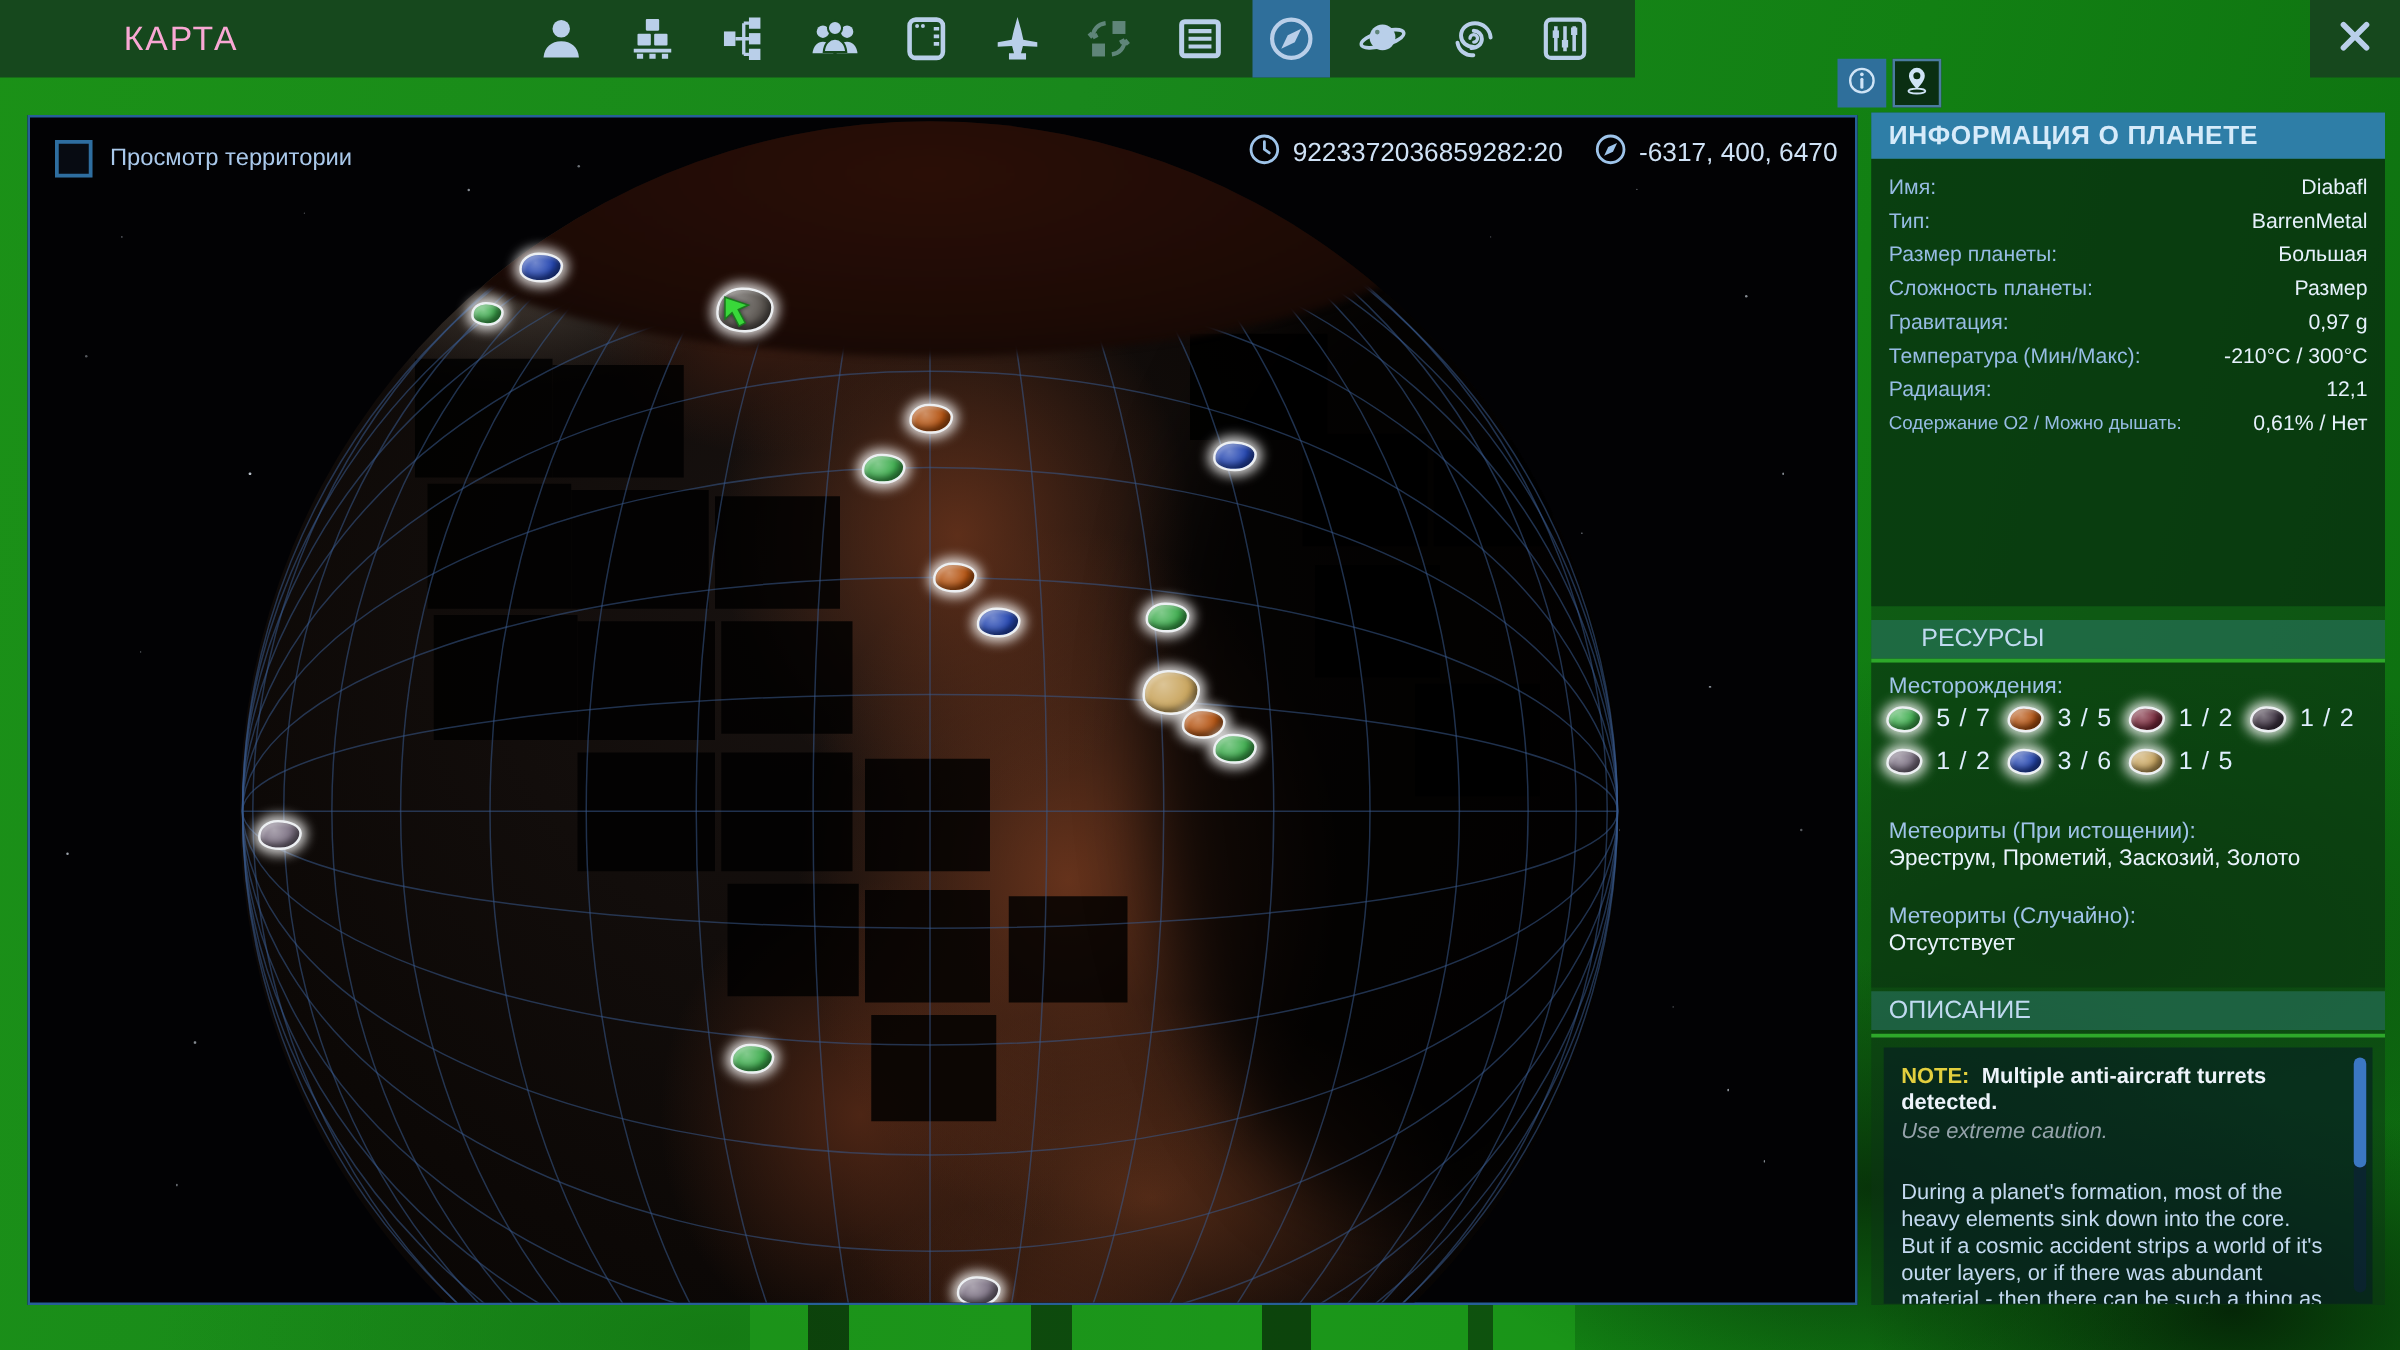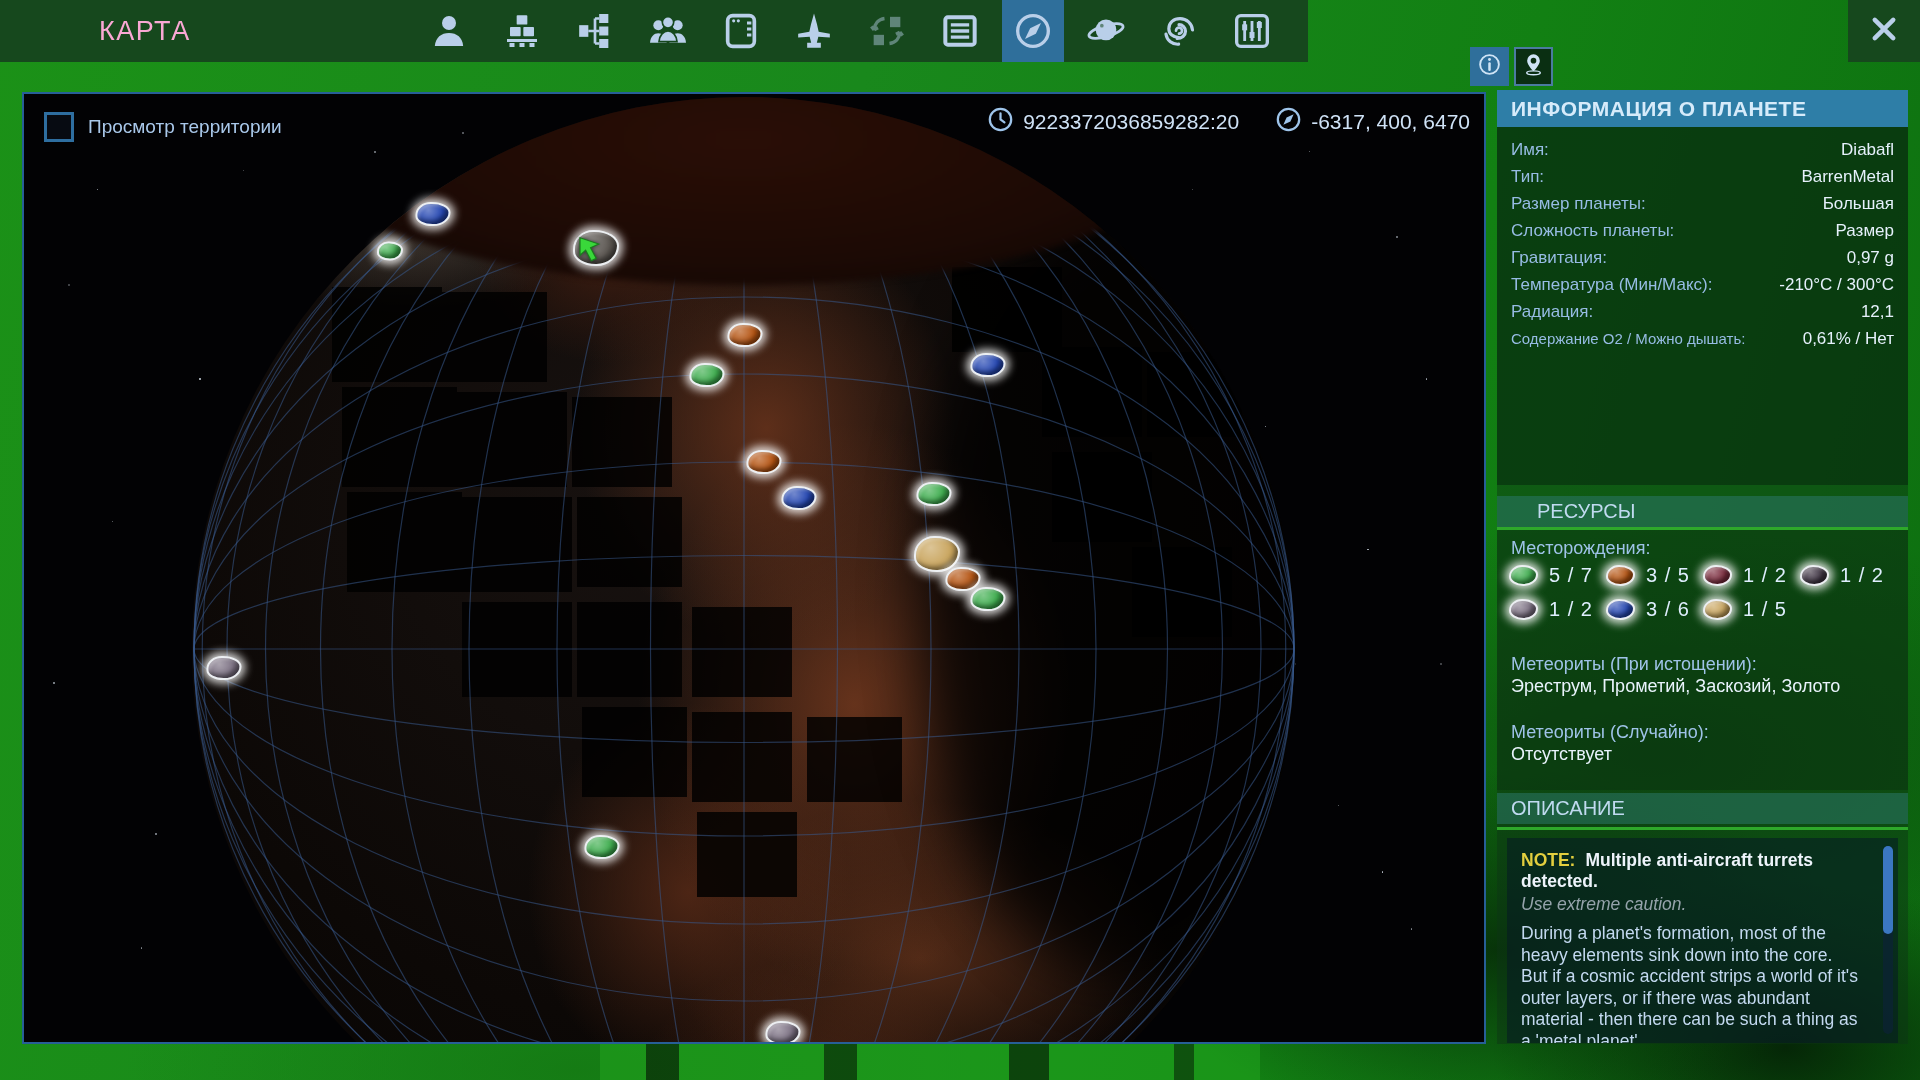--- a/index.html
+++ b/index.html
@@ -50,21 +50,21 @@
   #globe-grid{position:absolute;inset:0;}
   .marker{position:absolute;transform:translate(-50%,-50%);z-index:5;cursor:pointer;}
   .ore-blob{border:2px solid #eceff2;box-shadow:0 0 9px 4px rgba(255,255,255,.8),
       inset -3px -3px 5px rgba(0,0,0,.5), inset 2px 2px 3px rgba(255,255,255,.3);}
   .cursor-arrow{position:absolute;left:2px;top:4px;width:30px;height:30px;z-index:6;
     filter:drop-shadow(0 0 2px rgba(0,0,0,.6));}
   .territory{position:absolute;left:20px;top:18px;display:flex;align-items:center;gap:14px;z-index:8;}
   .territory .box{width:30px;height:30px;border:3px solid #2e6ea0;background:rgba(10,16,24,.7);
     box-sizing:border-box;cursor:pointer;}
   .territory .lbl{font-size:19px;color:#a9c8ea;}
-  .readouts{position:absolute;right:14px;top:12px;display:flex;align-items:center;gap:20px;z-index:8;
+  .readouts{position:absolute;right:14px;top:12px;display:flex;align-items:center;gap:9px;z-index:8;
     color:#cfe2f6;font-size:21px;text-align:right;}
   .readouts svg{width:27px;height:27px;color:#9ec4ea;}
   .readouts .grp{display:flex;align-items:center;gap:9px;margin-left:16px;}
   
   .ptabs{position:absolute;left:1470px;top:47px;display:flex;gap:5px;z-index:9;}
   .ptab{width:39px;height:39px;display:flex;align-items:center;justify-content:center;
     color:#cfe4f6;cursor:pointer;box-sizing:border-box;}
   .ptab svg{width:25px;height:25px;}
   .ptab.active{background:#2f6f9b;}
   .ptab.inactive{background:rgba(10,40,18,.92);border:2px solid #4b7ba0;}
@@ -90,21 +90,21 @@
   .dep-row{position:absolute;left:12px;display:flex;}
   .dep{width:97px;display:flex;align-items:center;gap:11px;}
   .dep .ore-ico{width:25px;height:17px;border-radius:45% 55% 50% 50%/55% 45% 55% 45%;}
   .dep .cnt{color:#dfeefe;font-size:20px;letter-spacing:1px;}
   .desc-box{position:absolute;left:10px;top:748px;width:391px;height:205px;
     background:rgba(6,24,36,.55);box-sizing:border-box;padding:12px 26px 10px 14px;
     overflow:hidden;}
   .note-line{font-size:17.5px;font-weight:bold;color:#eef4fb;}
   .note-line .note-k{color:#e3cf3e;margin-right:10px;}
   .caution{font-size:17.5px;font-style:italic;color:#95a3ab;margin-top:2px;}
-  .body-text{margin-top:8px;color:#c3d9f0;font-size:17.5px;line-height:21.5px;}
+  .body-text{margin-top:28px;color:#c3d9f0;font-size:17.5px;line-height:21.5px;}
   .scrollbar{position:absolute;right:5px;top:8px;width:10px;height:188px;
     background:rgba(12,34,54,.7);border-radius:5px;}
   .thumb{position:absolute;left:0;top:0;width:10px;height:88px;background:#3b77c2;
     border-radius:5px;cursor:pointer;}
   .bottom-stripes{position:absolute;left:600px;top:1044px;width:660px;height:36px;
     background:linear-gradient(90deg, transparent 0 7%, rgba(0,0,0,.55) 7% 12%, transparent 12% 34%,
       rgba(0,0,0,.5) 34% 39%, transparent 39% 62%, rgba(0,0,0,.55) 62% 68%, transparent 68% 87%,
       rgba(0,0,0,.45) 87% 90%, transparent 90%), rgba(34,170,30,.5);}
 </style>
 </head>

